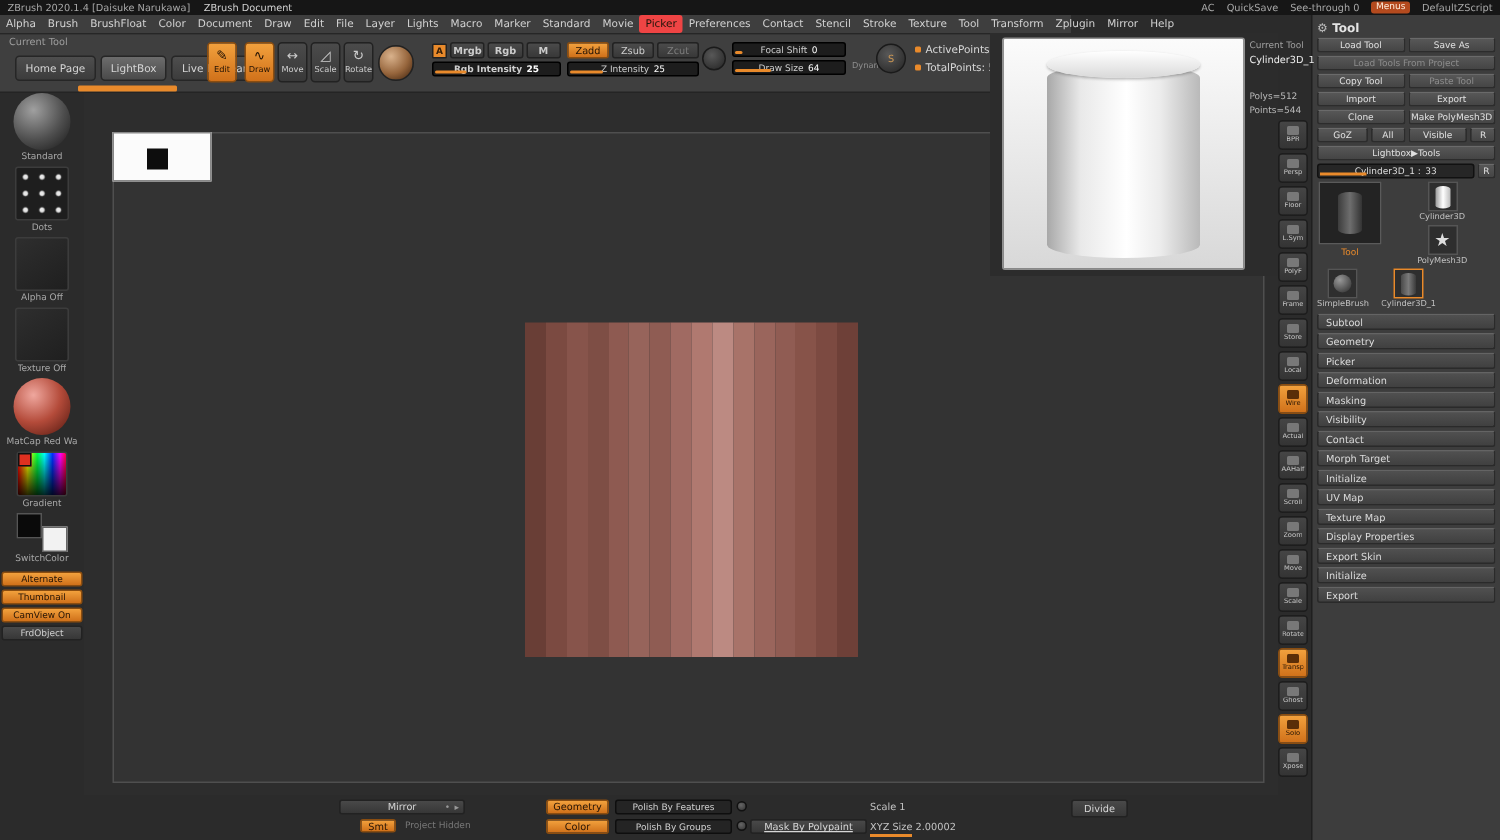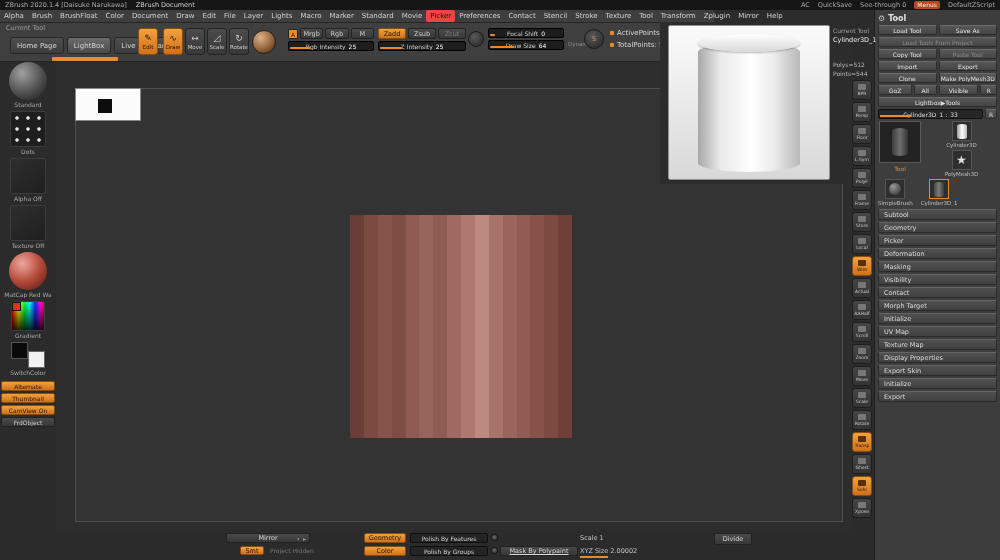--- a/index.html
+++ b/index.html
@@ -235,21 +235,21 @@
       </div>
 
       <div class="shelf-btn">
         <span class="glyph">↻</span>
         <span class="lbl">Rotate</span>
       </div>
     </div>
 
   <div id="material-sphere"></div>
 
-  <div class="shelf-group" style="left:288px;top:5px;">
+  <div class="shelf-group" style="left:288px;top:5px;font-weight:bold;">
     <div class="row">
       <div class="swatch">A</div>
       <div style="display:flex;gap:2px;flex:1">
 
           <div class="pm-btn">Mrgb</div>
 
           <div class="pm-btn">Rgb</div>
 
           <div class="pm-btn">M</div>
         </div>

